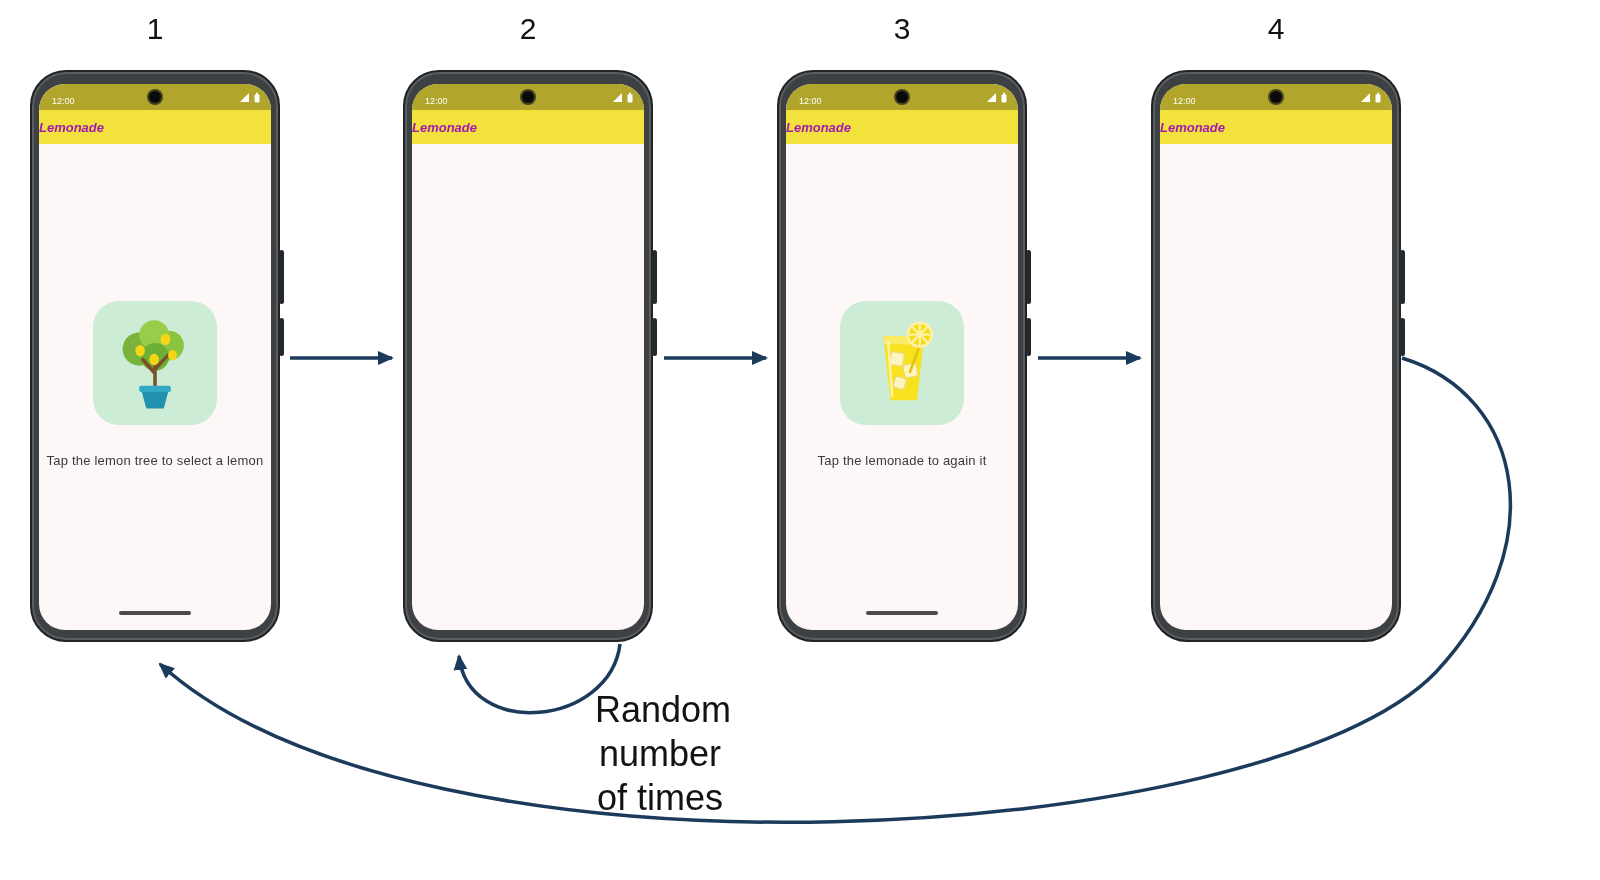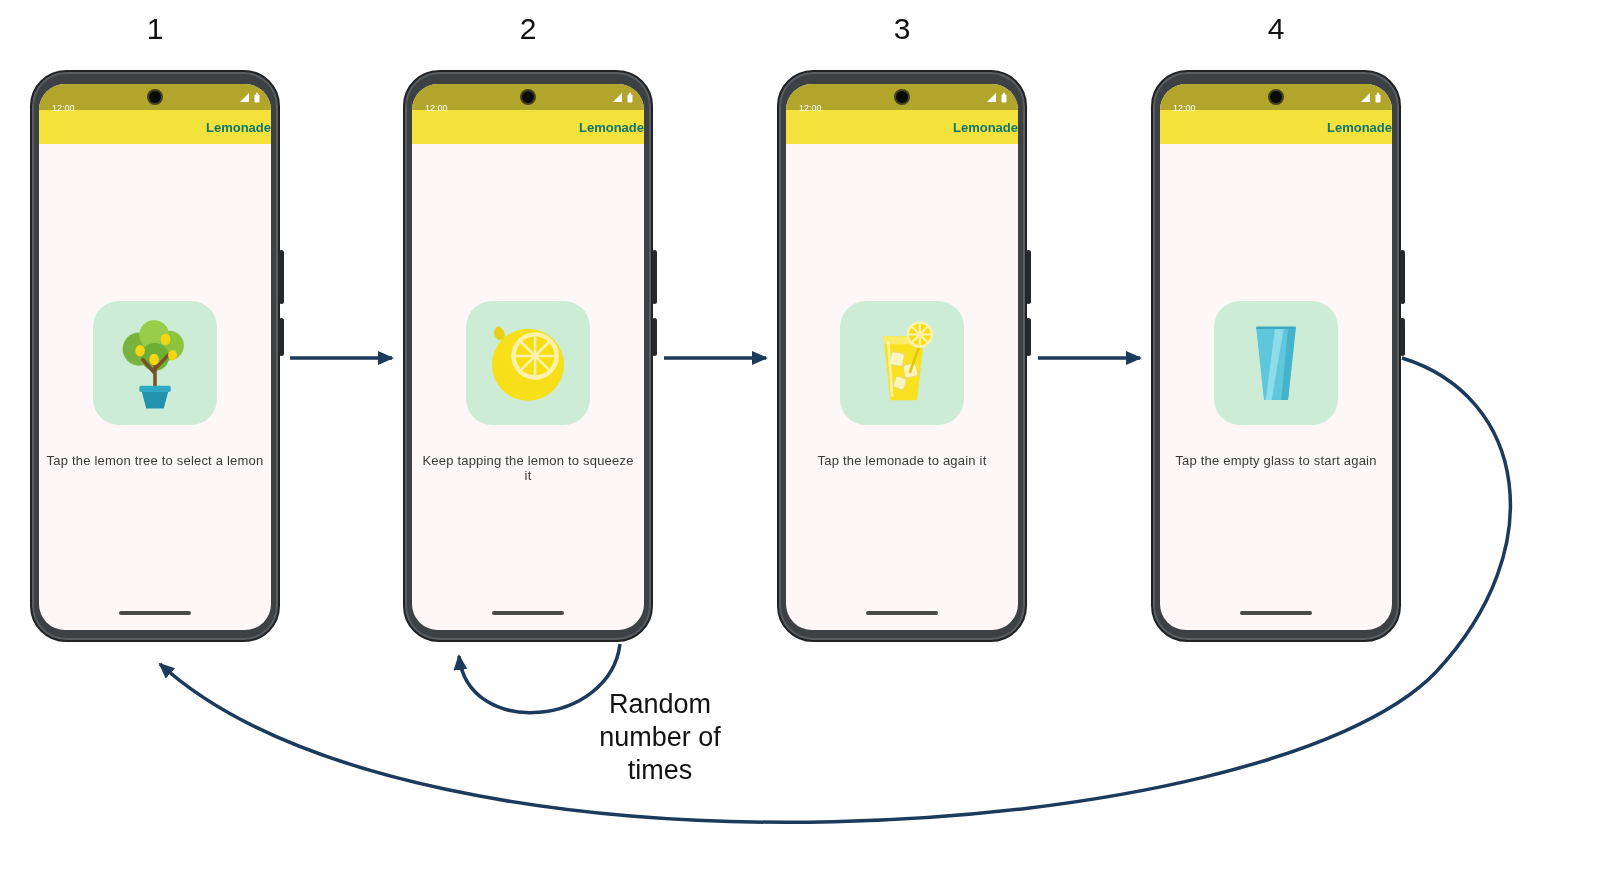--- a/index.html
+++ b/index.html
@@ -15,46 +15,46 @@
            box-shadow: inset 0 0 0 2px #5a5e62; }
   .side-btn { position:absolute; right:-6px; width:5px; background:#26282a; border-radius:3px; }
   .side-btn.vol { top:178px; height:54px; }
   .side-btn.pwr { top:246px; height:38px; }
 
   .screen { position:absolute; left:7px; right:7px; top:12px; bottom:10px;
             border-radius:26px; overflow:hidden;
             background:var(--screen_bg,#fdf7f8); display:flex; flex-direction:column; }
 
   .status-bar { position:relative; height:26px; flex:none; background:var(--status_bar,#b1a52b); }
-  .status-time { position:absolute; left:13px; top:11px; line-height:26px; font-size:9px; color:#ffffff; }
+  .status-time { position:absolute; left:13px; top:4px; line-height:26px; font-size:9px; color:#ffffff; }
   .camera { position:absolute; left:50%; top:50%; transform:translate(-50%,-50%);
             width:12px; height:12px; border-radius:50%; background:#0a0a0a;
             box-shadow:0 0 0 2px #44421f; }
   .status-icons { position:absolute; right:10px; top:8px; display:flex; gap:3px; }
 
   .app-bar { height:34px; flex:none; background:var(--app_bar,#f3e13c);
-             display:flex; align-items:center; justify-content:flex-end;
-             font-size:13px; font-weight:700; color:#0f766e; }
+             display:flex; align-items:center; justify-content:flex-start;
+             font-size:13px; font-weight:700; color:#a21caf;font-style:italic; }
 
   .screen-body { flex:1; position:relative; }
   .tile { position:absolute; left:50%; transform:translateX(-50%); top:157px;
           width:124px; height:124px; border-radius:26px;
           background:var(--tile_bg,#ccecd6);
           display:flex; align-items:center; justify-content:center; }
   .caption { position:absolute; top:309px; left:6px; right:6px; text-align:center;
              font-size:13px; color:#3a3a3a; letter-spacing:0.2px; }
   .nav-handle { position:absolute; bottom:15px; left:50%; transform:translateX(-50%);
                 width:72px; height:4px; border-radius:2px; background:#4a4a4a; }
 
   .arrows { position:absolute; left:0; top:0; pointer-events:none; }
   .flow-arrow { stroke:var(--arrow,#1b3a5c); stroke-width:3.5; fill:none; }
   #ah path { fill:var(--arrow,#1b3a5c); }
 
   .loop-label { position:absolute; left:595px; top:688px; width:130px; text-align:center;
-                font-size:27px; line-height:1.22; color:#131313; }
+                font-size:36px; line-height:1.22; color:#131313; }
 </style>
 </head>
 <body>
 
 <div id="canvas">
 
   <div class="step-number" style="left:30px">1</div>
   <div class="step-number" style="left:403px">2</div>
   <div class="step-number" style="left:777px">3</div>
   <div class="step-number" style="left:1151px">4</div>
@@ -113,39 +113,20 @@
               <path d="M1 10 L10 10 L10 1 Z" fill="#ffffff"></path>
             </svg>
           <svg width="8" height="11" viewBox="0 0 8 11">
               <rect x="1.5" y="2.5" width="5" height="8" rx="1" fill="#ffffff"></rect>
               <rect x="3" y="0.8" width="2" height="2" fill="#ffffff"></rect>
             </svg>
         </span>
       </div>
       <div class="app-bar">
         <span>Lemonade</span>
-      </div>
-      <div class="screen-body">
-        <div class="tile">
-          <svg width="88" height="88" viewBox="0 0 100 100">
-            <path d="M16 24 C10 18 10 12 16 8 C22 11 25 17 23 23 Z" fill="#e9cf10"></path>
-            <circle cx="50" cy="52" r="41" fill="#f7e01a"></circle>
-            <circle cx="58" cy="42" r="27" fill="#fcf2ae"></circle>
-            <circle cx="58" cy="42" r="22" fill="#f7dd12"></circle>
-            <g stroke="#fcf2ae" stroke-width="3">
-              <line x1="36" y1="42" x2="80" y2="42"></line>
-              <line x1="58" y1="20" x2="58" y2="64"></line>
-              <line x1="42.4" y1="26.4" x2="73.6" y2="57.6"></line>
-              <line x1="42.4" y1="57.6" x2="73.6" y2="26.4"></line>
-            </g>
-            <circle cx="58" cy="42" r="3" fill="#fcf2ae"></circle>
-          </svg>
-        </div>
-        <div class="caption">Keep tapping the lemon to squeeze it</div>
-        <div class="nav-handle"></div>
       </div>
     </div>
   </div>
 
   <div class="phone" style="left:777px">
     <div class="side-btn vol"></div>
     <div class="side-btn pwr"></div>
     <div class="screen">
       <div class="status-bar">
         <span class="status-time">12:00</span>
@@ -205,32 +186,20 @@
             </svg>
           <svg width="8" height="11" viewBox="0 0 8 11">
               <rect x="1.5" y="2.5" width="5" height="8" rx="1" fill="#ffffff"></rect>
               <rect x="3" y="0.8" width="2" height="2" fill="#ffffff"></rect>
             </svg>
         </span>
       </div>
       <div class="app-bar">
         <span>Lemonade</span>
       </div>
-      <div class="screen-body">
-        <div class="tile">
-          <svg width="86" height="96" viewBox="0 0 100 110">
-            <path d="M27 14 L73 14 L64 98 L36 98 Z" fill="#5ec7dc"></path>
-            <path d="M49 14 L59 14 L45 98 L38 98 Z" fill="#8edce9"></path>
-            <path d="M64 14 L73 14 L64 98 L56 98 Z" fill="#45b3cb"></path>
-            <path d="M27 14 L73 14" stroke="#3aa9c2" stroke-width="3"></path>
-          </svg>
-        </div>
-        <div class="caption">Tap the empty glass to start again</div>
-        <div class="nav-handle"></div>
-      </div>
     </div>
   </div>
 
   <svg class="arrows" width="1600" height="880" viewBox="0 0 1600 880">
     <defs>
       <marker id="ah" markerWidth="17" markerHeight="14" refX="14" refY="7" orient="auto" markerUnits="userSpaceOnUse">
         <path d="M0 0 L16 7 L0 14 Z"></path>
       </marker>
     </defs>
     <line class="flow-arrow" x1="290" y1="358" x2="392" y2="358" marker-end="url(#ah)"></line>

